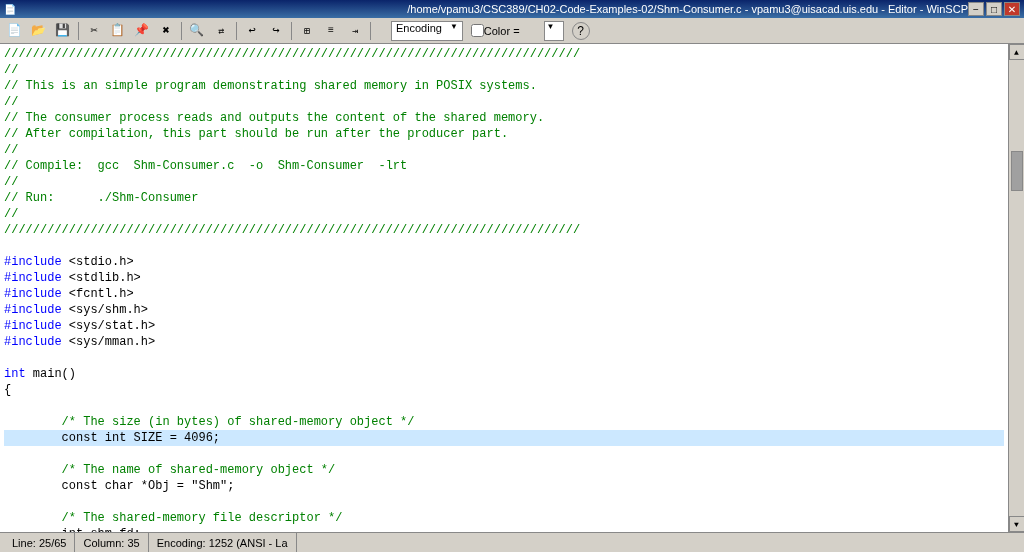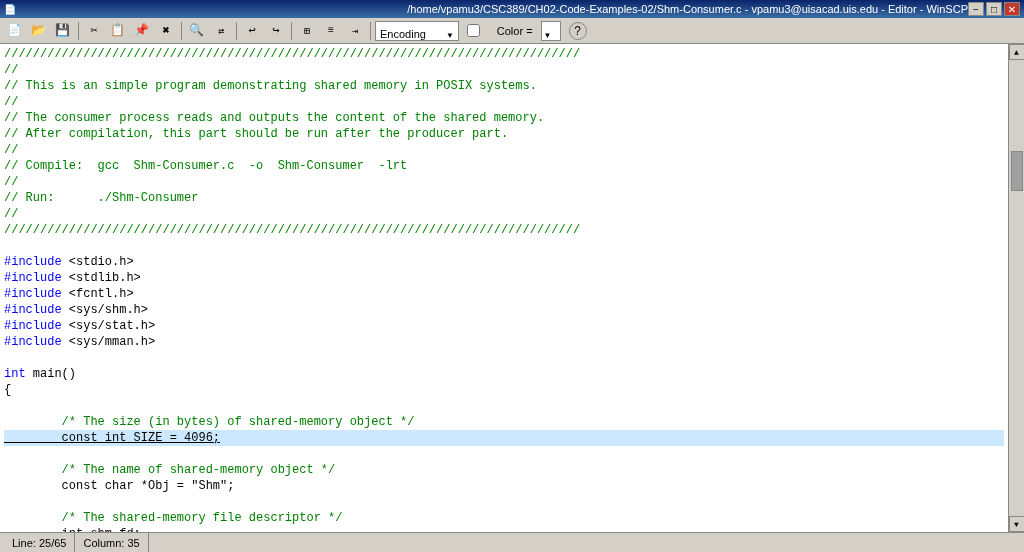--- a/index.html
+++ b/index.html
@@ -71,34 +71,35 @@
       width: 1px;
       height: 18px;
       background: #888;
       margin: 0 2px;
     }
     .toolbar-dropdown {
       height: 20px;
       background: white;
       border: 1px solid #888;
       display: flex;
-      align-items: flex-end;
-      padding: 0 4px;
-      font-size: 11px;
-      font-family: Arial, sans-serif;
-      cursor: pointer;
-      gap: 20px;
+      align-items: flex-start;
+      padding: 0 4px;
+      font-size: 11px;
+      font-family: Arial, sans-serif;
+      cursor: pointer;
+      gap: 8px;
+      margin-left: 16px;
     }
     .toolbar-dropdown-arrow {
       font-size: 8px;
     }
     .toolbar-checkbox-area {
       display: flex;
       align-items: center;
-      gap: 17px;
+      gap: 0;
       font-family: Arial, sans-serif;
       font-size: 11px;
     }
 
     
     .editor-container {
       display: flex;
       height: calc(552px - 18px - 26px - 20px);
       background: white;
       position: relative;
@@ -171,21 +172,20 @@
       align-items: center;
       text-align: center;
     }
 
     .code-line {
       display: block;
       min-height: 16px;
     }
     .code-line.active {
       background: #cce8ff;
-      text-decoration: underline;
     }
   </style>
 </head>
 <body>
 
 <div class="title-bar">
   <span style="font-size:10px;">📄</span>
   <span class="title-bar-text">/home/vpamu3/CSC389/CH02-Code-Examples-02/Shm-Consumer.c - vpamu3@uisacad.uis.edu - Editor - WinSCP</span>
   <div class="title-bar-controls">
     <div class="title-btn">−</div>
@@ -239,13 +239,14 @@
     <div class="scrollbar-track">
       <div class="scrollbar-thumb"></div>
     </div>
     <div class="scrollbar-arrow">▼</div>
   </div>
 </div>
 
 <div class="status-bar">
   <div class="status-item">Line: 25/65</div>
   <div class="status-item">Column: 35</div>
+  <div class="status-item">Encoding: 1252 (ANSI - La</div>
 </div>
 
 </body></html>

